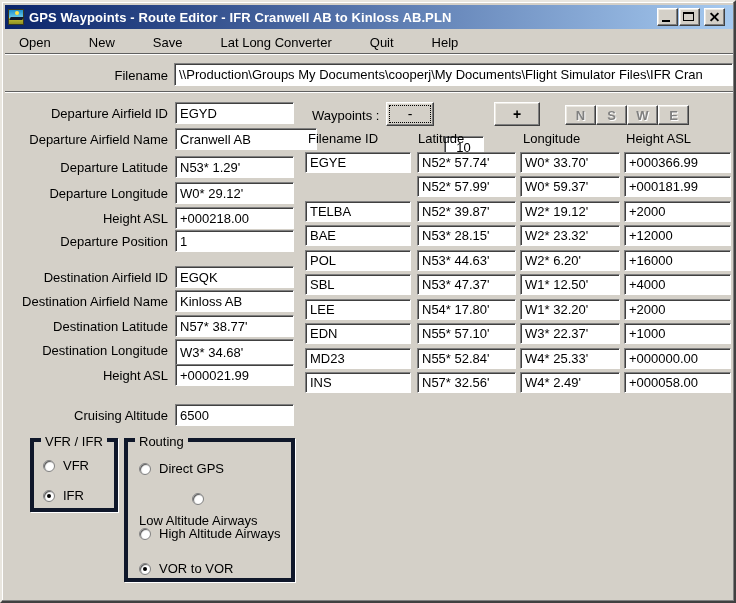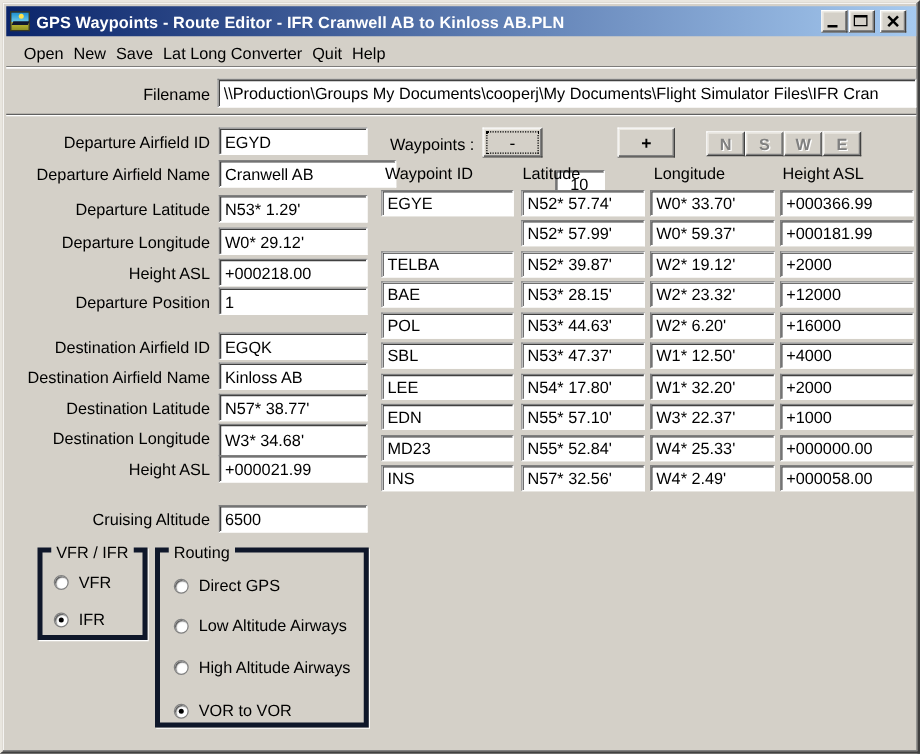--- a/index.html
+++ b/index.html
@@ -32,21 +32,21 @@
     cursor:default;
   }
   .g-min{position:absolute;left:4px;bottom:3px;width:8px;height:2px;background:#000;}
   .g-max{position:absolute;left:3px;top:3px;width:11px;height:9px;border:1px solid #000;border-top-width:2px;}
   .g-x1,.g-x2{position:absolute;left:4px;top:7px;width:11px;height:2px;background:#000;}
   .g-x1{transform:rotate(45deg);}
   .g-x2{transform:rotate(-45deg);}
   
   .menubar{
     position:absolute;left:3px;top:29px;width:728px;height:22px;
-    display:flex;align-items:center;padding-left:10px;gap:0;
+    display:flex;align-items:center;padding-left:10px;gap:30px;
   }
   .menu-item{padding:2px 4px;white-space:nowrap;}
   .hsep{position:absolute;left:3px;width:728px;height:2px;background:linear-gradient(#606060 50%,#ffffff 50%);}
   
   .tb{
     position:absolute;background:#ffffff;color:#000;
     border:1px solid;border-color:#808080 #ffffff #ffffff #808080;
     box-shadow:inset 1px 1px 0 #404040;
     font-family:"Liberation Sans",sans-serif;font-size:13px;
     padding:2px 1px 2px 4px;outline:none;
@@ -159,21 +159,21 @@
       <span>IFR</span>
     </div>
   </div>
 
   <div class="groupbox" style="left:122px;top:436px;width:171px;height:144px;">
     <span class="gb-legend">Routing</span>
     <div class="radio-row" style="left:11px;top:19px;">
       <span class="radio"></span>
       <span>Direct GPS</span>
     </div>
-    <div class="radio-row" style="left:11px;top:51px;">
+    <div class="radio-row" style="left:11px;top:51px;flex-direction:column;">
       <span class="radio"></span>
       <span>Low Altitude Airways</span>
     </div>
     <div class="radio-row" style="left:11px;top:84px;">
       <span class="radio"></span>
       <span>High Altitude Airways</span>
     </div>
     <div class="radio-row" style="left:11px;top:119px;">
       <span class="radio checked"></span>
       <span>VOR to VOR</span>
@@ -182,21 +182,21 @@
 
   <div class="wp-header" style="left:310px;top:106px;">Waypoints :</div>
   <div class="btn focused" style="left:384px;top:100px;width:48px;height:24px;">-</div>
   <input class="tb" style="left: 442px; top: 101px; width: 40px; height: 22px; text-align: center; padding-left: 0px; margin-top: 33px;" value="10">
   <div class="btn" style="left:492px;top:100px;width:46px;height:24px;font-weight:bold;">+</div>
   <div class="btn disabled" style="left:563px;top:103px;width:31px;height:20px;">N</div>
   <div class="btn disabled" style="left:594px;top:103px;width:31px;height:20px;">S</div>
   <div class="btn disabled" style="left:625px;top:103px;width:31px;height:20px;">W</div>
   <div class="btn disabled" style="left:656px;top:103px;width:31px;height:20px;">E</div>
 
-  <div class="wp-header" style="left:306px;top:129px;">Waypoint ID</div>
+  <div class="wp-header" style="left:306px;top:129px;">Filename ID</div>
   <div class="wp-header" style="left:416px;top:129px;">Latitude</div>
   <div class="wp-header" style="left:521px;top:129px;">Longitude</div>
   <div class="wp-header" style="left:624px;top:129px;">Height ASL</div>
 
   <div class="wp-row" style="top:150px;">
     <input class="tb c1" value="EGYE" style="">
     <input class="tb c2" value="N52* 57.74'" style="">
     <input class="tb c3" value="W0* 33.70'" style="">
     <input class="tb c4" value="+000366.99" style="">
   </div>

